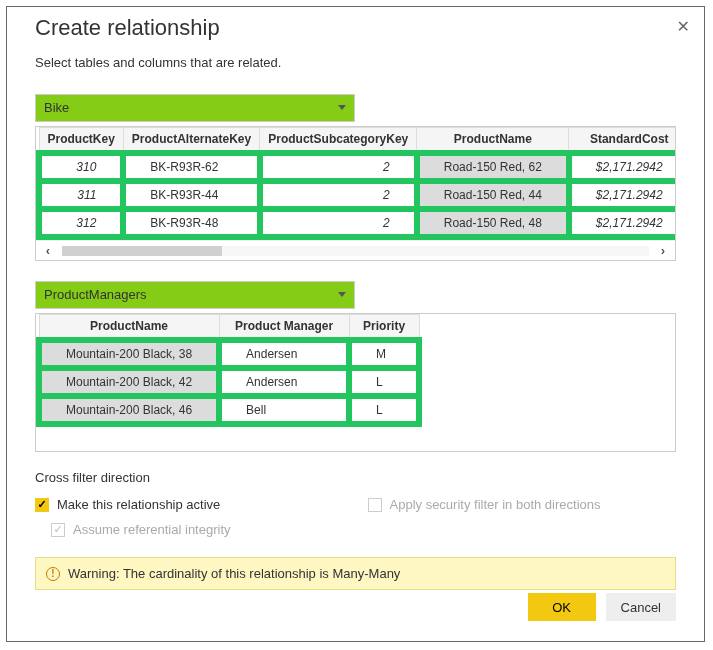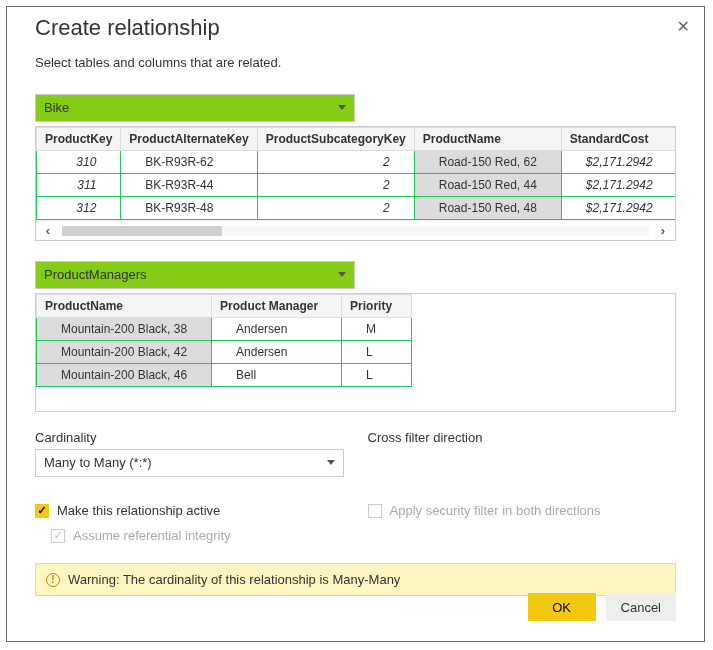--- a/index.html
+++ b/index.html
@@ -73,28 +73,28 @@
     overflow: hidden;
   }
   table.data {
     border-collapse: collapse;
     font-size: 12px;
     color: #333;
   }
   table.data th {
     background: #f5f5f5;
     border: 1px solid #ddd;
-    text-align: left;
+    text-align: center;
     padding: 4px 8px;
     font-weight: 600;
     font-size: 12px;
     white-space: nowrap;
   }
   table.data td {
-    border: 1px solid #22c55e;
+    border: 6px solid #22c55e;
     padding: 4px 24px;
     white-space: nowrap;
   }
   th.selcol, td.selcol { background: #dcdcdc; }
   td.num  { text-align: right; font-style: italic; }
   td.cost { text-align: right; font-style: italic; }
 
   .scroll-row {
     display:flex; align-items:center;
     height: 20px;
@@ -149,21 +149,21 @@
     right:8px; top:10px;
     width:0;height:0;
     border-left:4px solid transparent;
     border-right:4px solid transparent;
     border-top:5px solid #555;
   }
 
   .checks-row {
     display:flex;
     gap:24px;
-    margin-top: 26px;
+    margin-top: 8px;
     font-size:13px;
   }
   .checks-col { flex:1; }
   .chk {
     display:flex;
     align-items:center;
     gap:8px;
     margin-bottom:10px;
   }
   .chk .box {
@@ -320,27 +320,20 @@
         <td class="selcol">Mountain-200 Black, 46</td>
         <td>Bell</td>
         <td>L</td>
       </tr>
     </tbody>
       </table>
     <div class="white-space"></div>
   </div>
 
   <div class="two-col">
-    <div class="col">
-      <div class="field-label">Cardinality</div>
-      <div class="full-dd">
-        <span>Many to Many (*:*)</span>
-        <span class="caret"></span>
-      </div>
-    </div>
     <div class="col">
       <div class="field-label">Cross filter direction</div>
     </div>
   </div>
 
   <div class="checks-row">
     <div class="checks-col">
       <div class="chk checked">
         <span class="box"></span>
         <span>Make this relationship active</span>

